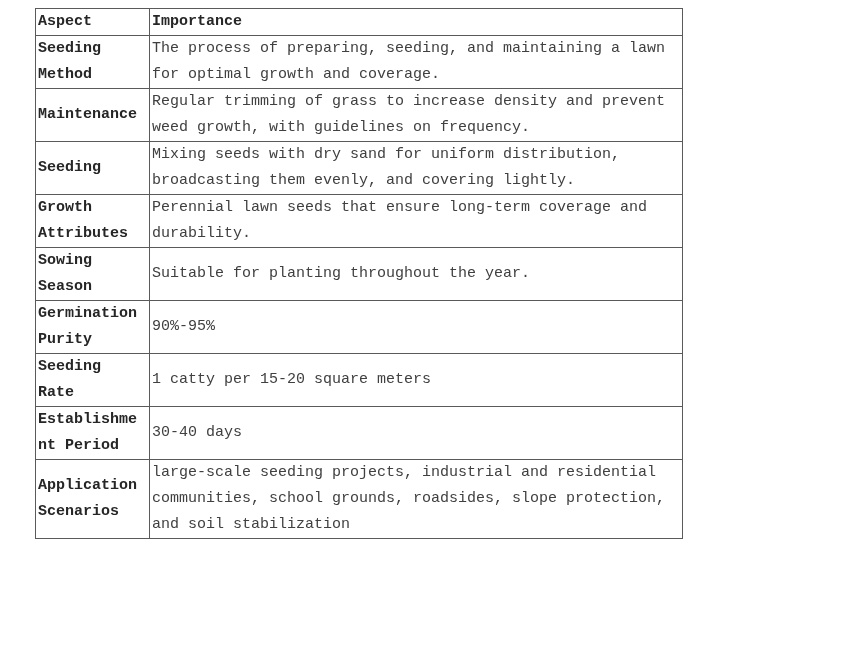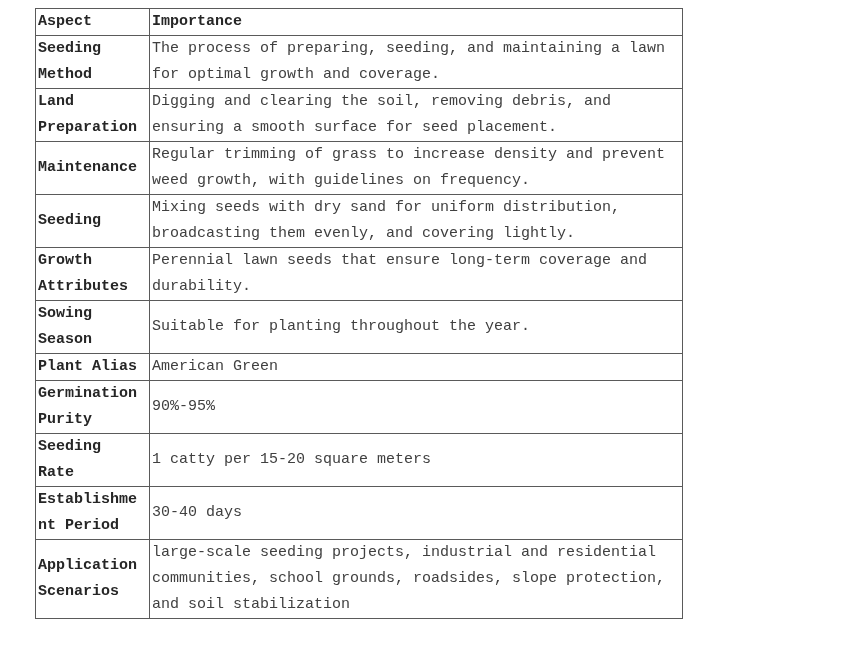--- a/index.html
+++ b/index.html
@@ -67,42 +67,34 @@
         <th>Aspect</th>
         <th>Importance</th>
       </tr>
     </thead>
     <tbody>
       <tr>
         <td class="aspect">Seeding Method</td>
         <td class="desc">The process of preparing, seeding, and maintaining a lawn for optimal growth and coverage.</td>
       </tr>
       <tr>
-        <td class="aspect">Land Preparation</td>
-        <td class="desc">Digging and clearing the soil, removing debris, and ensuring a smooth surface for seed placement.</td>
-      </tr>
-      <tr>
         <td class="aspect">Maintenance</td>
         <td class="desc">Regular trimming of grass to increase density and prevent weed growth, with guidelines on frequency.</td>
       </tr>
       <tr>
         <td class="aspect">Seeding</td>
         <td class="desc">Mixing seeds with dry sand for uniform distribution, broadcasting them evenly, and covering lightly.</td>
       </tr>
       <tr>
         <td class="aspect">Growth Attributes</td>
         <td class="desc">Perennial lawn seeds that ensure long-term coverage and durability.</td>
       </tr>
       <tr>
         <td class="aspect">Sowing Season</td>
         <td class="desc">Suitable for planting throughout the year.</td>
-      </tr>
-      <tr>
-        <td class="aspect">Plant Alias</td>
-        <td class="desc">American Green</td>
       </tr>
       <tr>
         <td class="aspect">Germination Purity</td>
         <td class="desc">90%-95%</td>
       </tr>
       <tr>
         <td class="aspect">Seeding Rate</td>
         <td class="desc">1 catty per 15-20 square meters</td>
       </tr>
       <tr>

